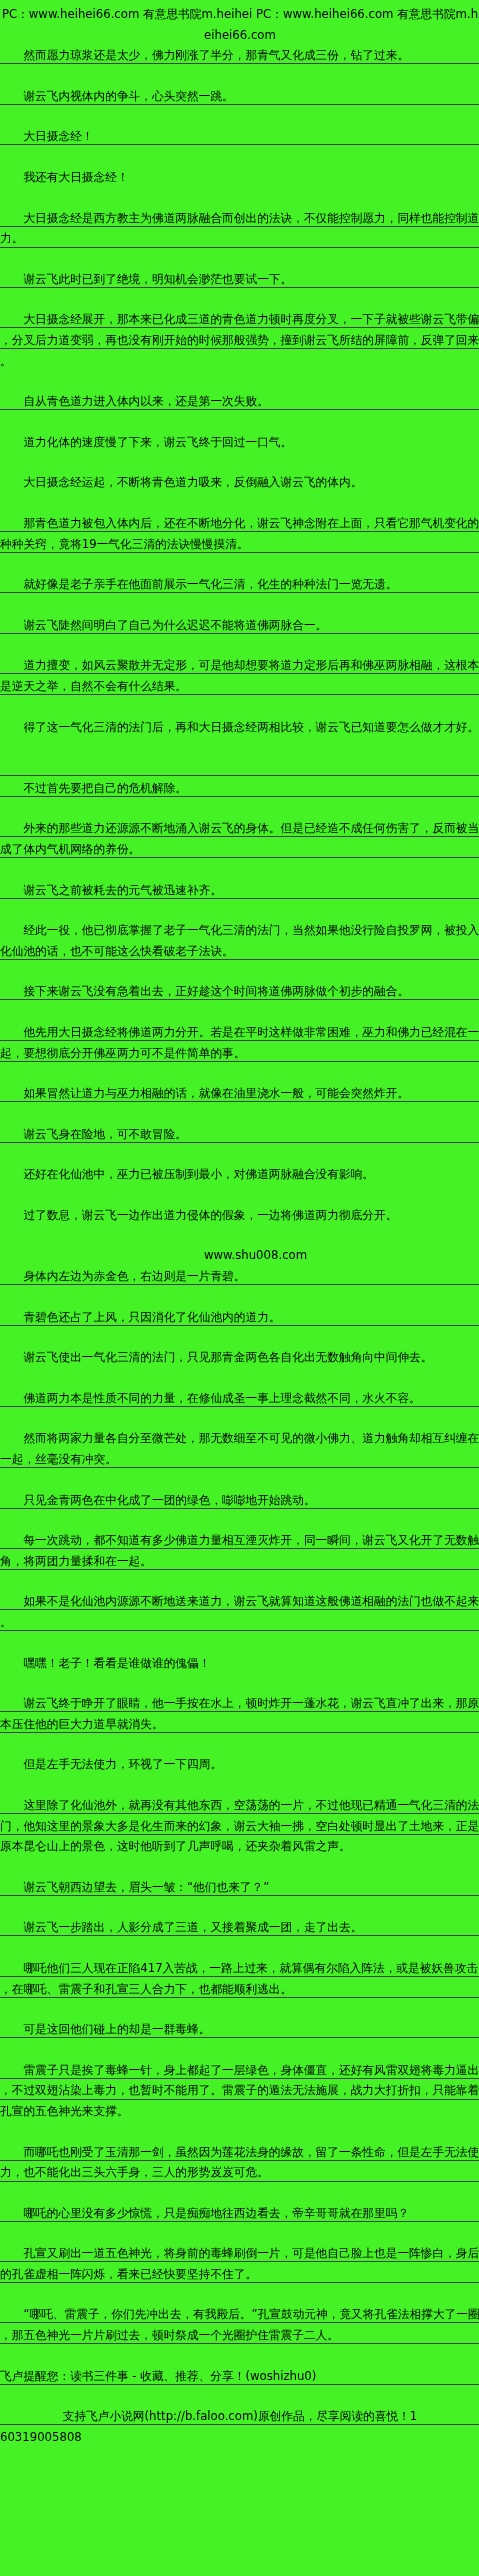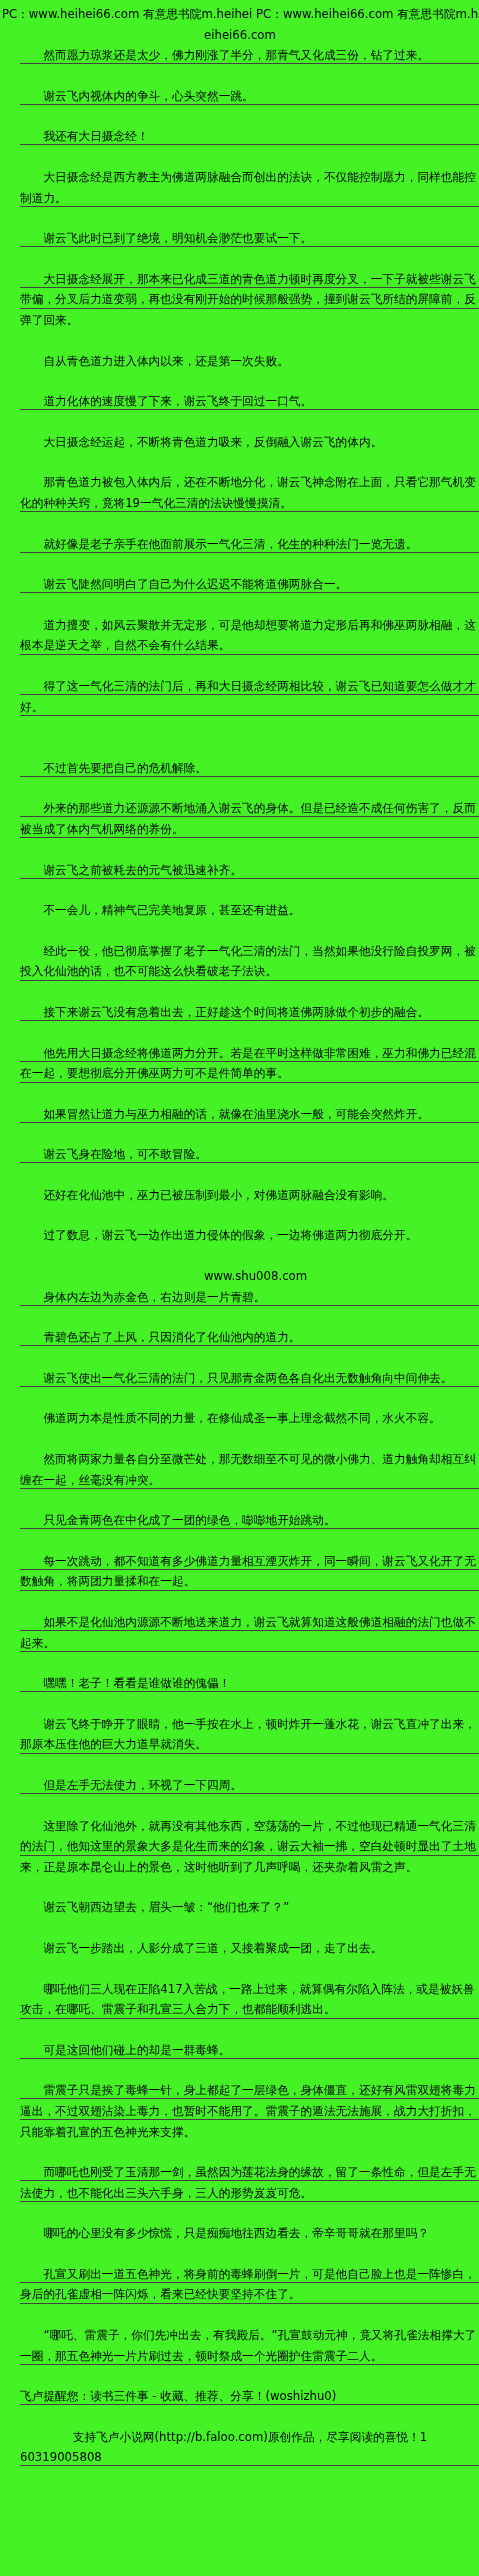--- a/index.html
+++ b/index.html
@@ -21,56 +21,55 @@
     line-break: anywhere;
     white-space: normal;
   }
   
   .ruled {
     background-image: repeating-linear-gradient(
       to bottom,
       transparent 0, transparent 18.5px,
       #424242 18.5px, #424242 19px,
       transparent 19px, transparent 20.6px);
-    margin-left: 20px;
   }
   .indent { text-indent: 2em; }
   .small-indent { text-indent: 19px; padding-left: 12px; }
   .tight { margin-bottom: 0; text-align: center; }
   .ad { margin: 0; text-align: center; }
   .blank-rule { height: 20.6px; margin: 0; }
   .page { width: 480px; }
 </style>
 </head>
 <body>
 
 <div class="page">
 
   <p class="ln ad">PC：www.heihei66.com 有意思书院m.heihei PC：www.heihei66.com 有意思书院m.heihei66.com</p>
 
   <div id="paragraph-list">
       <p class="ln ruled indent">然而愿力琼浆还是太少，佛力刚涨了半分，那青气又化成三份，钻了过来。</p>
       <p class="ln ruled indent">谢云飞内视体内的争斗，心头突然一跳。</p>
+      <p class="ln ruled indent">大日摄念经！</p>
       <p class="ln ruled indent">我还有大日摄念经！</p>
       <p class="ln ruled indent">大日摄念经是西方教主为佛道两脉融合而创出的法诀，不仅能控制愿力，同样也能控制道力。</p>
       <p class="ln ruled indent">谢云飞此时已到了绝境，明知机会渺茫也要试一下。</p>
       <p class="ln ruled indent">大日摄念经展开，那本来已化成三道的青色道力顿时再度分叉，一下子就被些谢云飞带偏，分叉后力道变弱，再也没有刚开始的时候那般强势，撞到谢云飞所结的屏障前，反弹了回来。</p>
       <p class="ln ruled indent">自从青色道力进入体内以来，还是第一次失败。</p>
       <p class="ln ruled indent">道力化体的速度慢了下来，谢云飞终于回过一口气。</p>
       <p class="ln ruled indent">大日摄念经运起，不断将青色道力吸来，反倒融入谢云飞的体内。</p>
       <p class="ln ruled indent">那青色道力被包入体内后，还在不断地分化，谢云飞神念附在上面，只看它那气机变化的种种关窍，竟将19一气化三清的法诀慢慢摸清。</p>
       <p class="ln ruled indent">就好像是老子亲手在他面前展示一气化三清，化生的种种法门一览无遗。</p>
       <p class="ln ruled indent">谢云飞陡然间明白了自己为什么迟迟不能将道佛两脉合一。</p>
       <p class="ln ruled indent">道力擅变，如风云聚散并无定形，可是他却想要将道力定形后再和佛巫两脉相融，这根本是逆天之举，自然不会有什么结果。</p>
       <p class="ln ruled indent">得了这一气化三清的法门后，再和大日摄念经两相比较，谢云飞已知道要怎么做才才好。</p>
       <div class="ln ruled blank-rule"></div>
       <p class="ln ruled indent">不过首先要把自己的危机解除。</p>
       <p class="ln ruled indent">外来的那些道力还源源不断地涌入谢云飞的身体。但是已经造不成任何伤害了，反而被当成了体内气机网络的养份。</p>
       <p class="ln ruled indent">谢云飞之前被耗去的元气被迅速补齐。</p>
-      <p class="ln ruled indent">不一会儿，精神气已完美地复原，甚至还有进益。</p>
       <p class="ln ruled indent">经此一役，他已彻底掌握了老子一气化三清的法门，当然如果他没行险自投罗网，被投入化仙池的话，也不可能这么快看破老子法诀。</p>
       <p class="ln ruled indent">接下来谢云飞没有急着出去，正好趁这个时间将道佛两脉做个初步的融合。</p>
       <p class="ln ruled indent">他先用大日摄念经将佛道两力分开。若是在平时这样做非常困难，巫力和佛力已经混在一起，要想彻底分开佛巫两力可不是件简单的事。</p>
       <p class="ln ruled indent">如果冒然让道力与巫力相融的话，就像在油里浇水一般，可能会突然炸开。</p>
       <p class="ln ruled indent">谢云飞身在险地，可不敢冒险。</p>
       <p class="ln ruled indent">还好在化仙池中，巫力已被压制到最小，对佛道两脉融合没有影响。</p>
       <p class="ln ruled indent">过了数息，谢云飞一边作出道力侵体的假象，一边将佛道两力彻底分开。</p>
       <p class="ln ad small-indent">www.shu008.com</p>
       <p class="ln ruled indent">身体内左边为赤金色，右边则是一片青碧。</p>
       <p class="ln ruled indent">青碧色还占了上风，只因消化了化仙池内的道力。</p>

